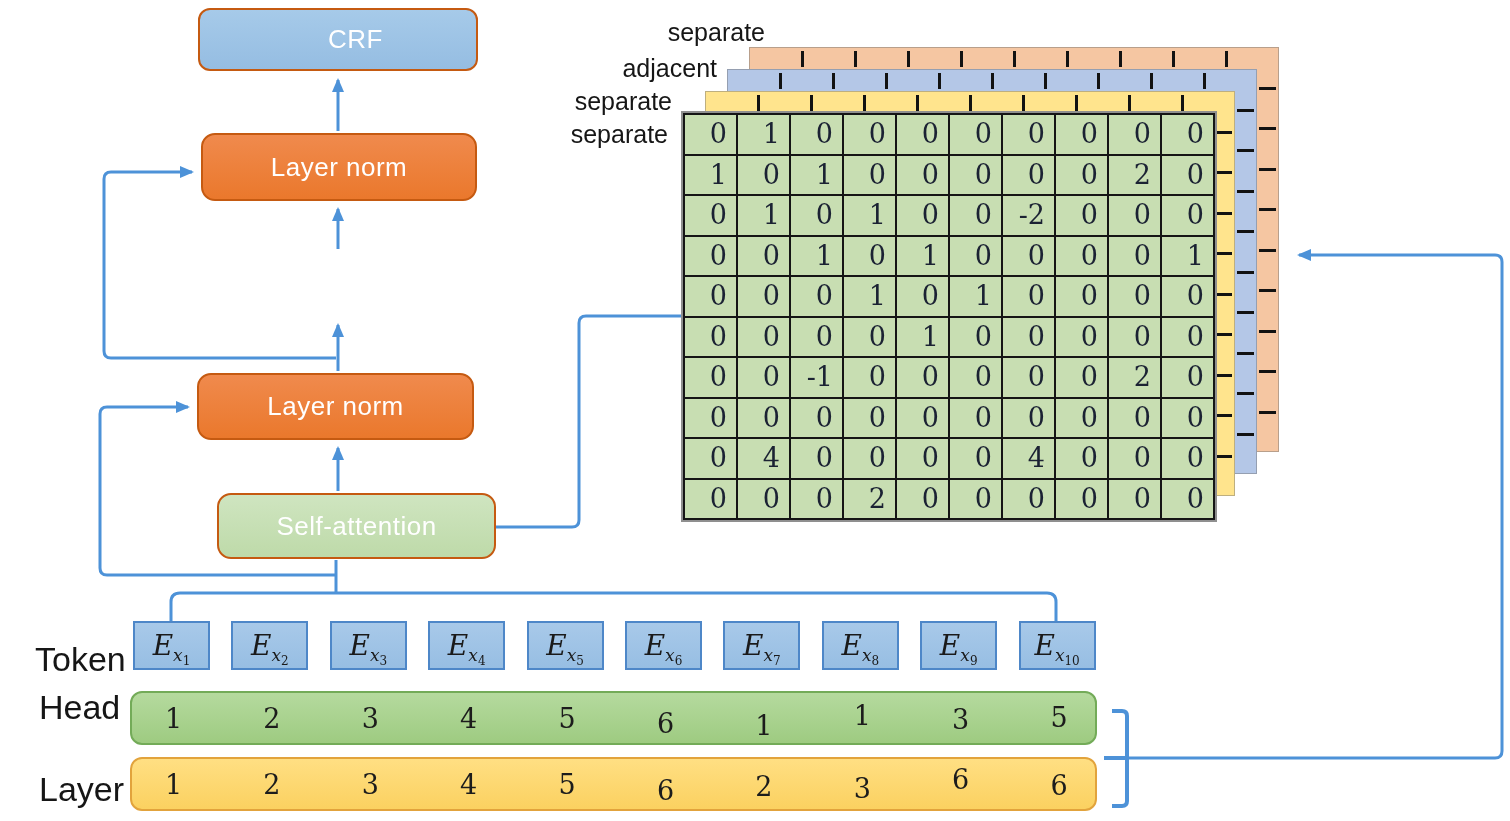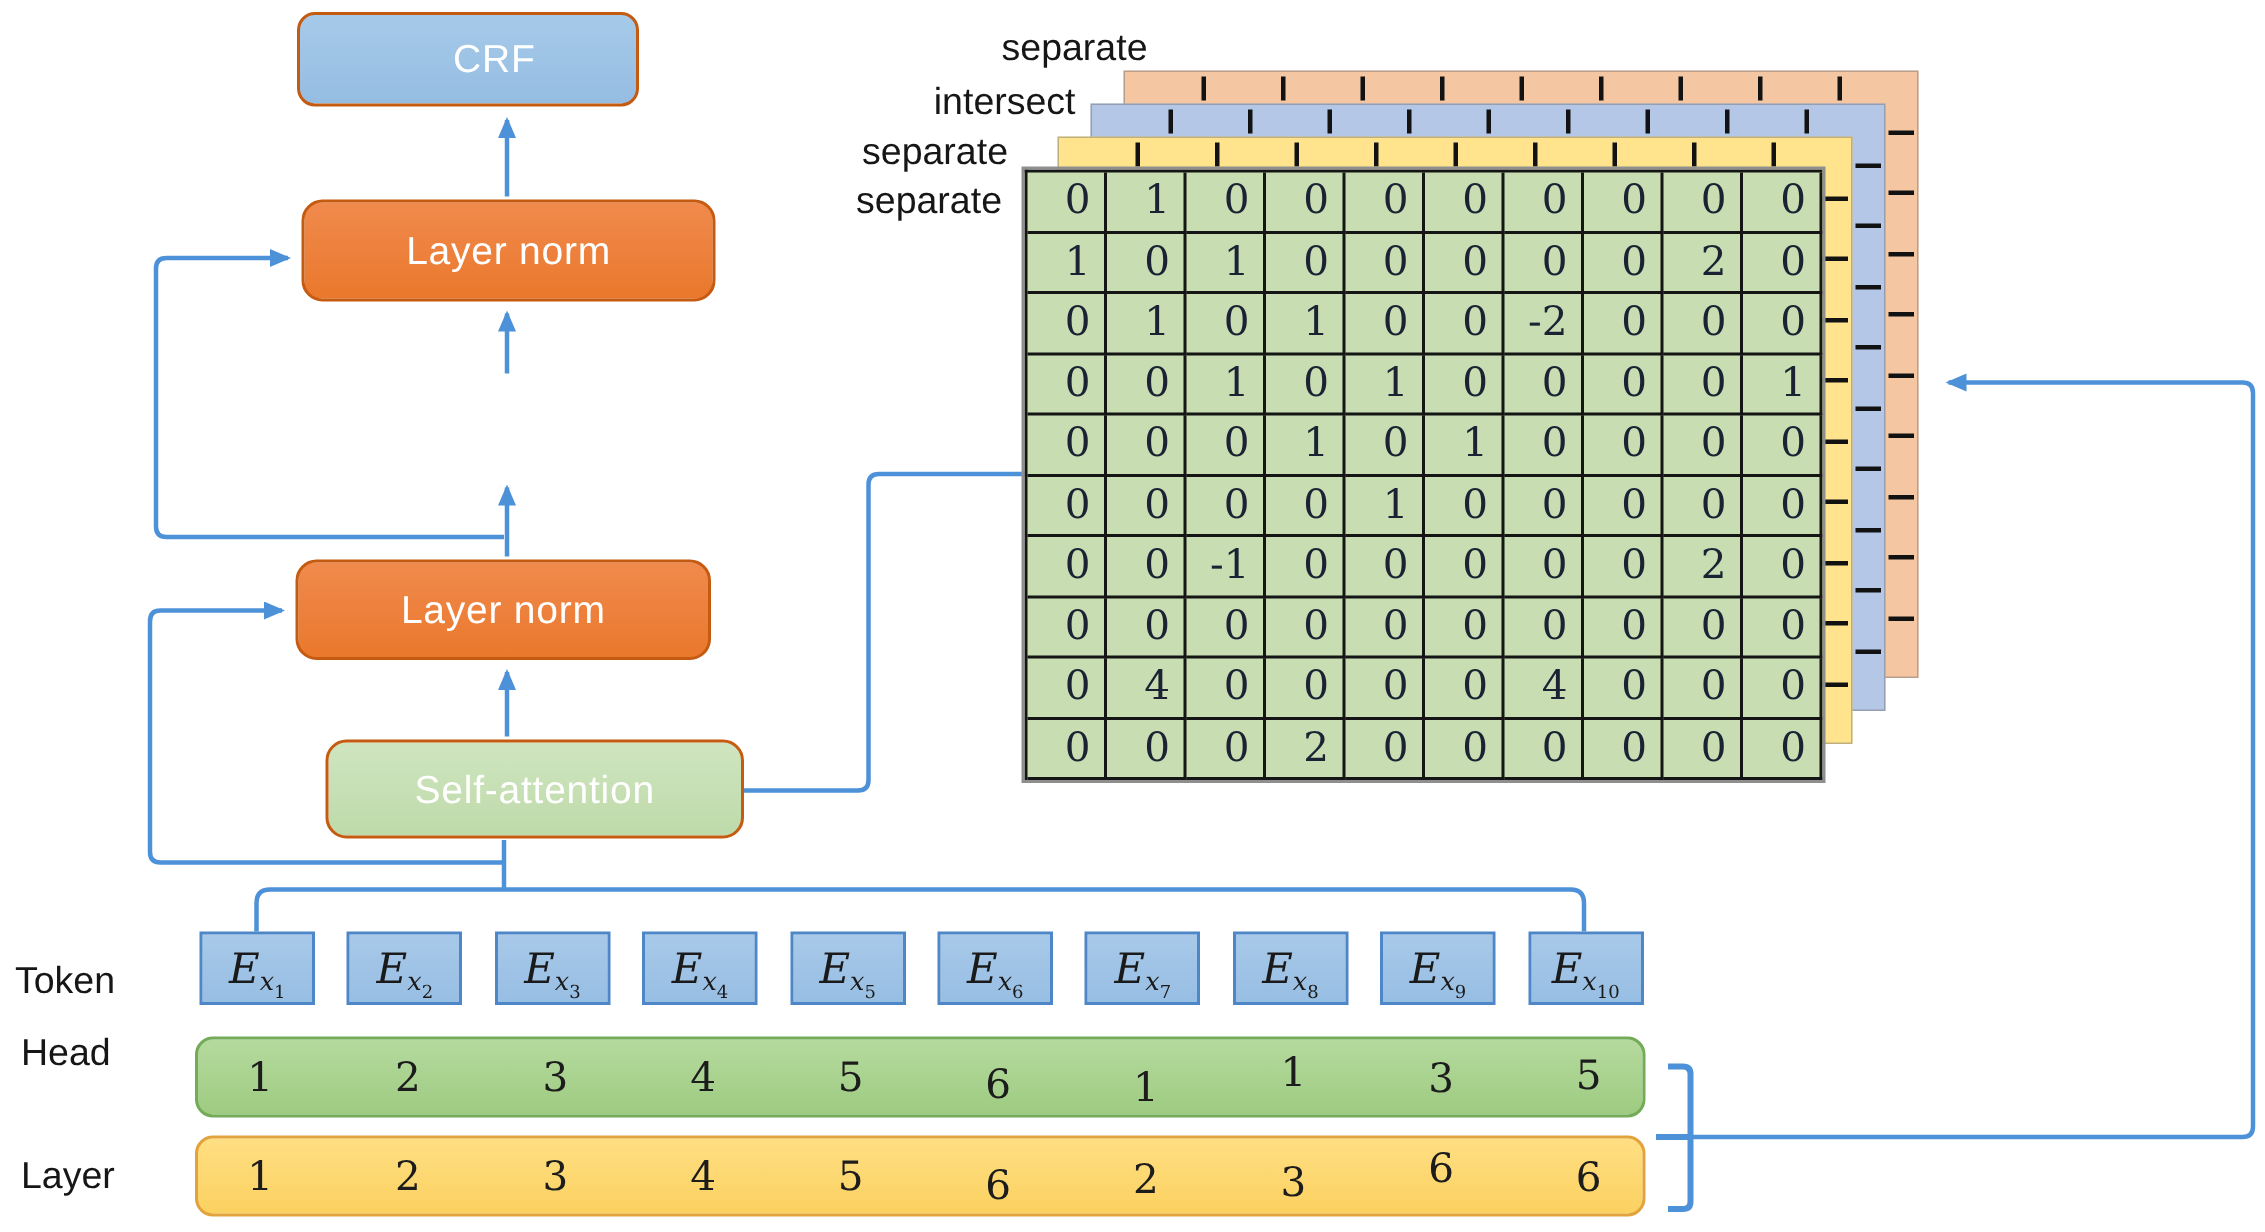--- a/index.html
+++ b/index.html
@@ -2,39 +2,39 @@
 <html style="--line-blue: #4D92D8; --box-border: #C55A11; --mat-adjacent: #C8DEB2;"><head>
 <meta charset="utf-8">
 <style>
   html,body{margin:0;padding:0;background:#fff;}
   #canvas{position:relative;width:1510px;height:821px;background:#fff;overflow:hidden;
           font-family:"Liberation Sans",sans-serif;}
   
   .flow-box{position:absolute;display:flex;align-items:center;justify-content:center;
             color:#fff;font-size:26px;border:2px solid var(--box-border);border-radius:14px;
             box-sizing:border-box;letter-spacing:.5px;}
-  .crf{left:198px;top:8px;width:228px;height:63px;background:linear-gradient(180deg,#a6cae9,#95bde2);border-radius:12px;padding-left:35px;}
+  .crf{left:198px;top:8px;width:280px;height:63px;background:linear-gradient(180deg,#a6cae9,#95bde2);border-radius:12px;padding-left:35px;}
   .ln1{left:201px;top:133px;width:276px;height:68px;background:linear-gradient(180deg,#f08a4d,#ea782c);}
   .ffn{left:200px;top:251px;width:277px;height:66px;background:linear-gradient(180deg,#3480c4,#2b6fae);}
   .ln2{left:197px;top:373px;width:277px;height:67px;background:linear-gradient(180deg,#f08a4d,#ea782c);}
   .satt{left:197px;top:493px;width:279px;height:66px;background:linear-gradient(180deg,#cfe5c0,#bedaa9);margin-left:20px;}
   
   .layer{position:absolute;width:530px;height:405px;box-sizing:border-box;border:1px solid rgba(110,110,110,.45);}
   .vtick{position:absolute;top:3px;width:3px;height:16px;background:#121212;}
   .htick{position:absolute;right:2px;width:17px;height:3px;background:#121212;}
   #matrix-grid{position:absolute;left:683px;top:113px;width:530px;height:405px;
                display:grid;grid-template-columns:repeat(10,53px);grid-auto-rows:40.5px;
                background:var(--mat-adjacent);border-left:2px solid #151515;border-top:2px solid #151515;
                outline:2px solid #8f8f8f;box-sizing:content-box;}
   .mcell{border-right:2px solid #151515;border-bottom:2px solid #151515;box-sizing:border-box;
          text-align:right;padding-right:9px;font-family:"DejaVu Serif",serif;
          font-size:27px;line-height:38px;color:#1b2233;}
   .mat-label{position:absolute;width:160px;text-align:right;font-size:25px;color:#161616;}
   
-  .row-label{position:absolute;font-size:25px;color:#161616;}
+  .row-label{position:absolute;font-size:34px;color:#161616;margin-left:25px;}
   .token-box{position:absolute;top:621px;width:77px;height:49px;box-sizing:border-box;
              background:linear-gradient(180deg,#a8c9e9,#97bee3);border:2px solid #4e87c8;
              display:flex;align-items:center;justify-content:center;color:#1a1a1a;
              font-family:"DejaVu Serif",serif;}
   .tok-E{font-style:italic;font-size:28px;line-height:28px;}
   .tok-x{font-style:italic;font-size:17px;transform:translateY(9px);}
   .tok-i{font-size:12px;transform:translateY(15px);}
   .band{position:absolute;left:130px;width:967px;height:54px;border-radius:12px;box-sizing:border-box;}
   #head-band{top:691px;background:linear-gradient(180deg,#b5da9e,#9ecb81);border:2px solid #73ab58;}
   #tail-band{top:757px;background:linear-gradient(180deg,#ffdf83,#fbd160);border:2px solid #e2a33c;}
@@ -238,21 +238,21 @@
       <div class="mcell">2</div>
       <div class="mcell">0</div>
       <div class="mcell">0</div>
       <div class="mcell">0</div>
       <div class="mcell">0</div>
       <div class="mcell">0</div>
       <div class="mcell">0</div>
     </div>
 
   <div class="mat-label" style="left:605px;top:18px;">separate</div>
-  <div class="mat-label" style="left:557px;top:54px;">intersect</div>
+  <div class="mat-label" style="left:557px;top:54px;">adjacent</div>
   <div class="mat-label" style="left:512px;top:87px;">separate</div>
   <div class="mat-label" style="left:508px;top:120px;">separate</div>
 
   <div class="row-label" style="left:10px;top:640px;">Token</div>
   <div class="row-label" style="left:14px;top:688px;">Head</div>
   <div class="row-label" style="left:14px;top:770px;">Layer</div>
 
   <div id="token-row">
       <div class="token-box" style="left: 133px;">
         <span class="tok-E">E</span>

